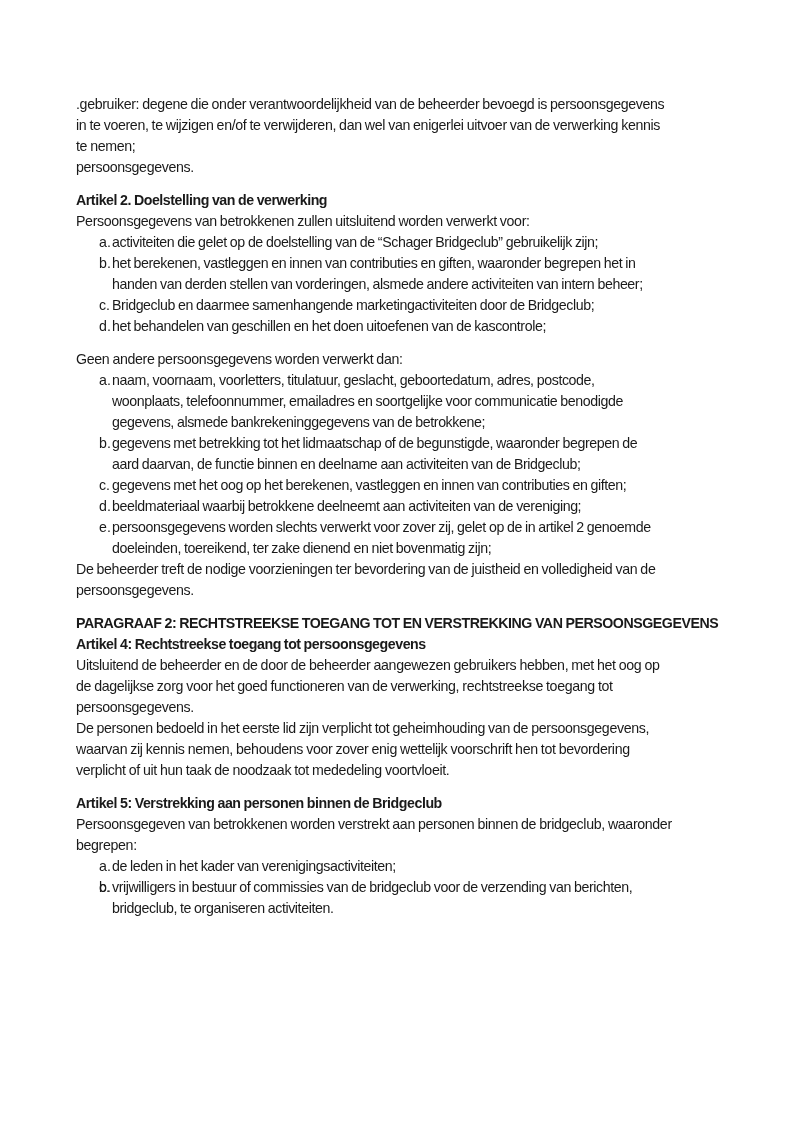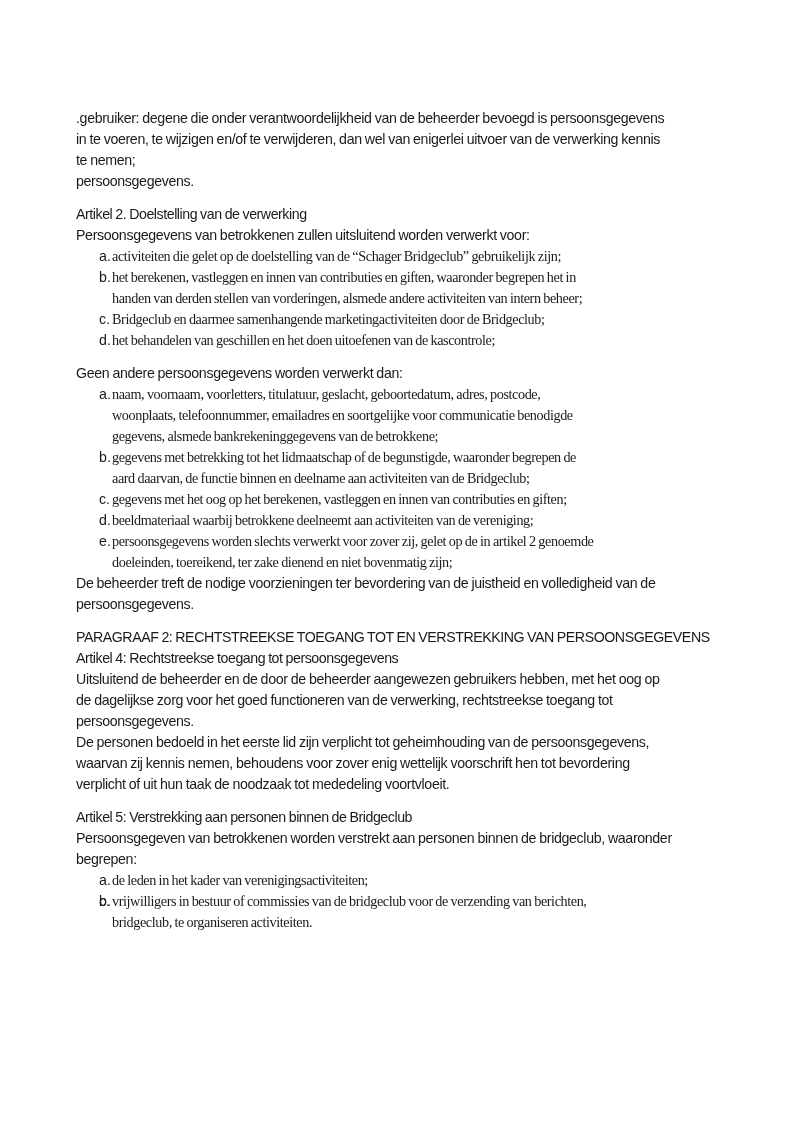--- a/index.html
+++ b/index.html
@@ -11,52 +11,51 @@
       width: 800px;
       height: 1131px;
       position: relative;
       overflow: hidden;
       color: #1a1a1a;
       font-family: "Liberation Sans", sans-serif;
     }
     .page {
       position: absolute;
       left: 76px;
-      top: 108px;
+      top: 94px;
       width: 700px;
     }
     .line {
       font-size: 14.2px;
       line-height: 21px;
       height: 21px;
       white-space: nowrap;
       letter-spacing: -0.35px;
       word-spacing: -0.5px;
     }
     .bold {
-      font-weight: normal;
+      font-weight: bold;
       letter-spacing: -0.45px;
     }
     .gap-lg {
       height: 12px;
     }
     .item {
       position: relative;
       padding-left: 36px;
     }
     .marker {
       position: absolute;
       left: 23px;
       top: 0;
       font-size: 14.2px;
       line-height: 21px;
     }
     .item .line {
       letter-spacing: -0.4px;
-      font-family: Liberation Serif, serif;
     }
   </style>
 </head>
 <body>
 
 <div class="page">
 
   <div>
     <div class="line">.gebruiker: degene die onder verantwoordelijkheid van de beheerder bevoegd is persoonsgegevens</div>
     <div class="line">in te voeren, te wijzigen en/of te verwijderen, dan wel van enigerlei uitvoer van de verwerking kennis</div>

